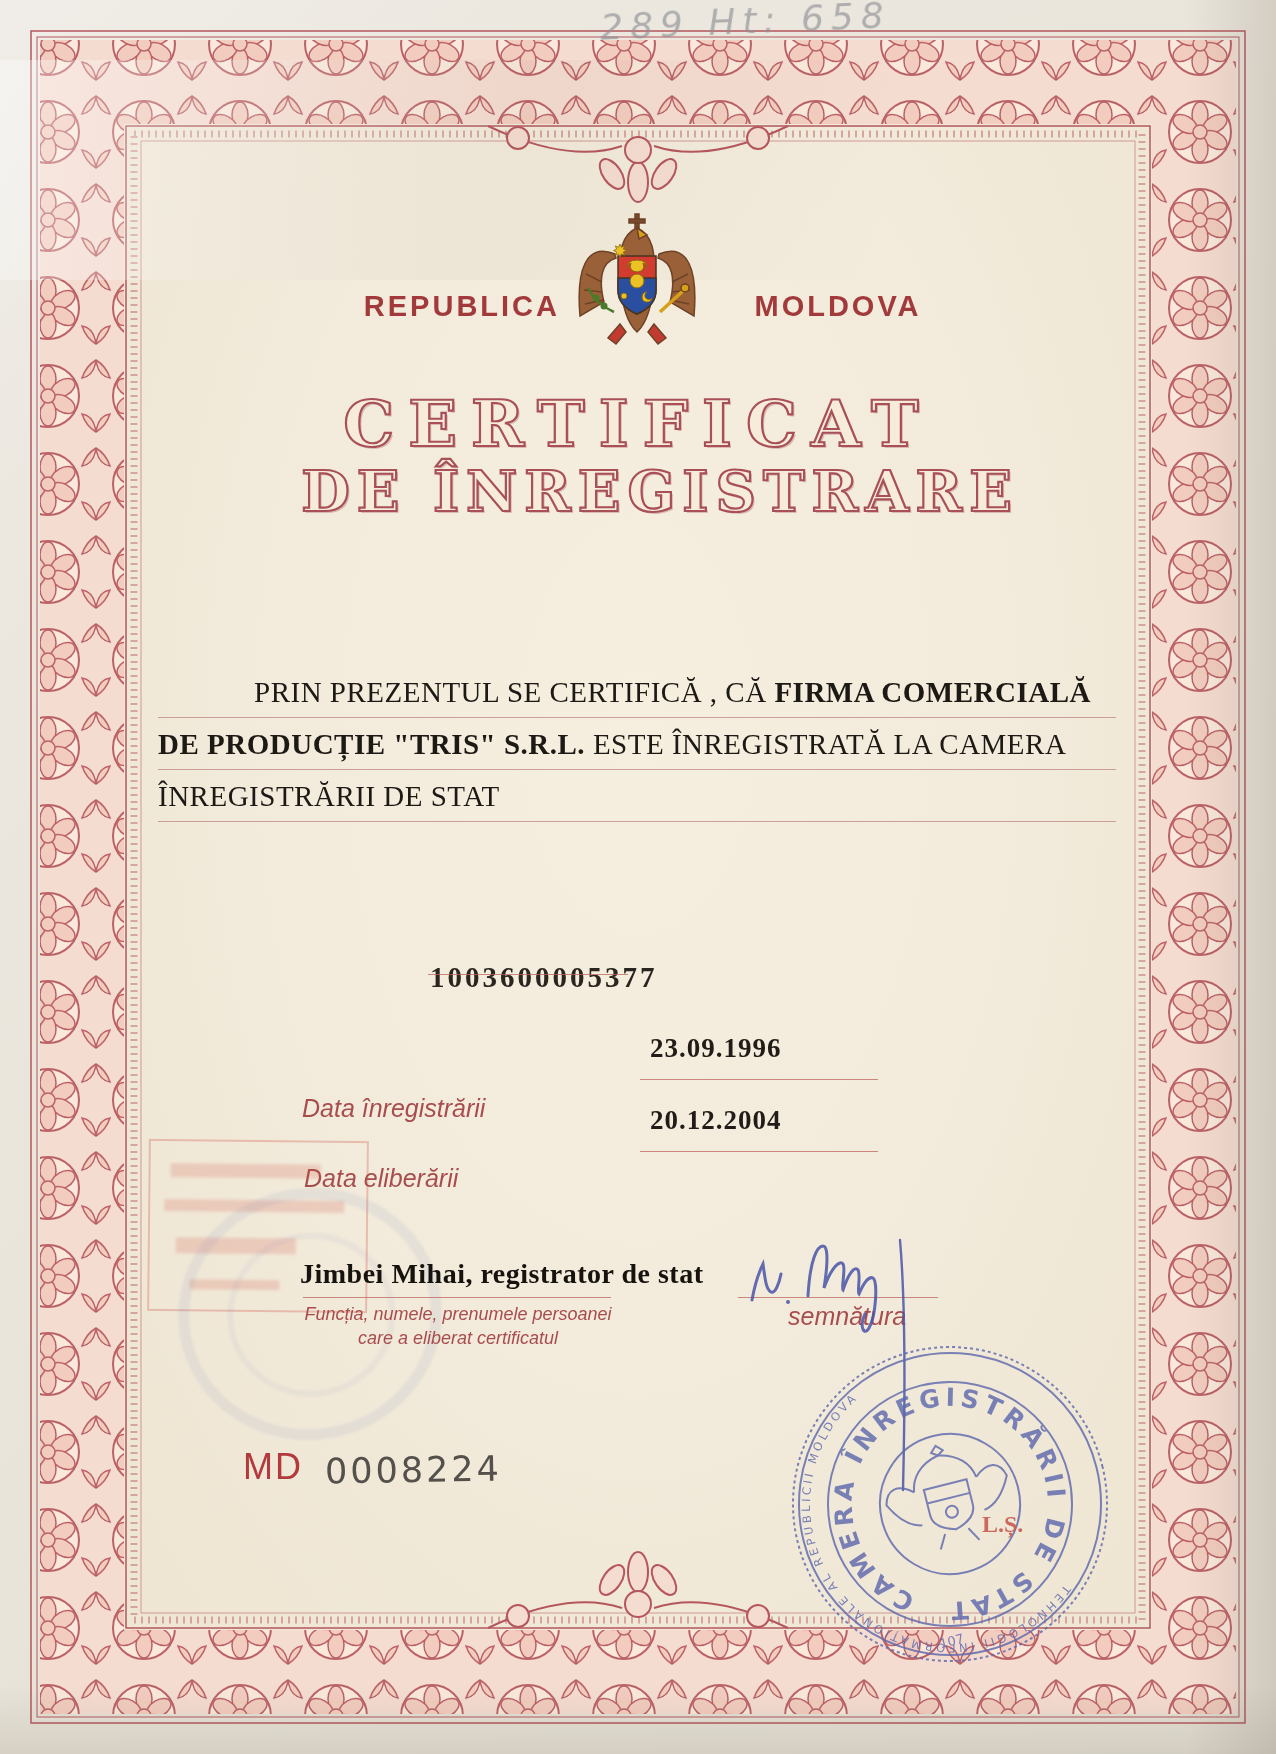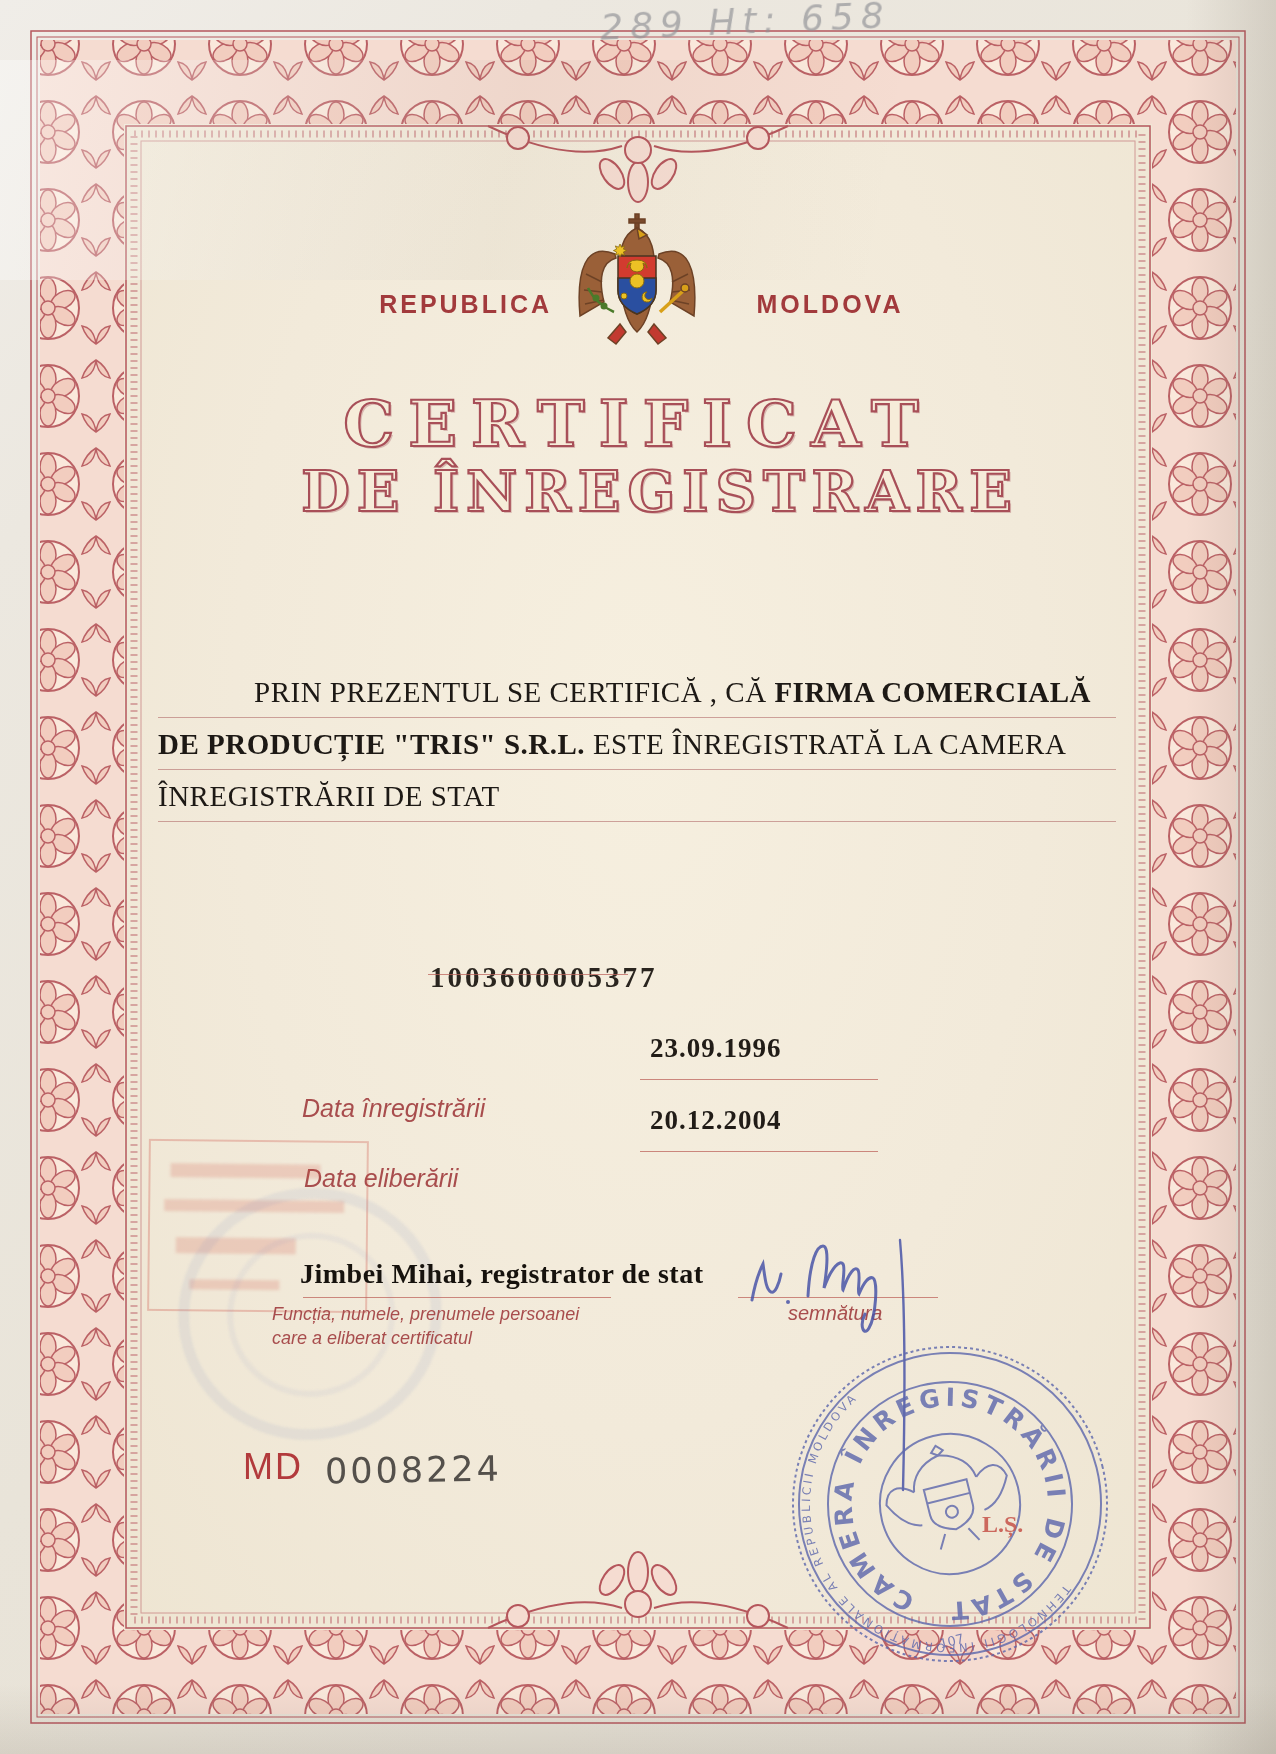--- a/index.html
+++ b/index.html
@@ -23,22 +23,22 @@
     background:linear-gradient(0deg,rgba(110,100,85,.15),rgba(110,100,85,0));pointer-events:none;}
   svg.frame{position:absolute;left:0;top:0;}
   .abs{position:absolute;}
 
   .note{
     left:600px;top:-2px;width:400px;color:#8f9095;opacity:.65;
     font-family:"DejaVu Sans",sans-serif;font-style:italic;font-size:36px;
     letter-spacing:7px;transform:rotate(-2.5deg);filter:blur(.4px);
   }
   .country{
-    font-family:"Liberation Sans",sans-serif;font-weight:bold;font-size:25px;
-    color:#a23a3c;letter-spacing:3px;top:290px;
+    font-family:"Liberation Sans",sans-serif;font-weight:bold;font-size:29px;
+    color:#a23a3c;letter-spacing:3px;top:290px;margin-left:8px;
   }
   .country.left{left:348px;width:204px;text-align:right;}
   .country.right{left:720px;width:220px;text-align:center;}
 
   .title{
     left:0;width:1276px;text-align:center;
     font-family:"DejaVu Serif",serif;font-weight:bold;
     color:#f6ecd9;-webkit-text-stroke:2.2px #a84f58;
     text-shadow:2px 2px 0 rgba(160,70,80,.30);
   }
@@ -89,29 +89,29 @@
     left:178px;top:1188px;width:264px;height:252px;border-radius:50%;
     border:11px solid rgba(110,130,185,.10);transform:rotate(-10deg);
     filter:blur(1px);
   }
   .ghost-stamp i{position:absolute;left:38px;top:34px;width:168px;height:164px;border-radius:50%;
     border:6px solid rgba(110,130,185,.08);display:block;}
 
   .registrar-name{left:300px;top:1258px;font-size:28px;font-weight:bold;color:#16120d;letter-spacing:.5px;}
   .name-line{left:303px;top:1297px;width:308px;}
   .caption{
-    left:272px;width:372px;
+    left:272px;width:372px;text-align:center;
     font-family:"Liberation Sans",sans-serif;font-style:italic;
     font-size:18px;color:#a84d4d;
   }
   .cap1{top:1304px;}
   .cap2{top:1328px;}
   .sig-line{left:738px;top:1297px;width:200px;}
   .sig-label{left:788px;top:1302px;font-family:"Liberation Sans",sans-serif;font-style:italic;
-    font-size:20px;color:#a84d4d;}
+    font-size:25px;color:#a84d4d;}
 
   .serial-prefix{left:243px;top:1446px;font-family:"Liberation Sans",sans-serif;
     font-size:36px;color:#b23a3c;letter-spacing:2px;}
   .serial-number{left:325px;top:1450px;font-family:"DejaVu Sans",sans-serif;
     font-size:35px;color:#54504b;letter-spacing:3px;transform:rotate(-1deg);}
 
   .sig-svg{left:742px;top:1222px;}
   .stamp-svg{left:778px;top:1336px;opacity:.82;}
 </style>
 </head>

